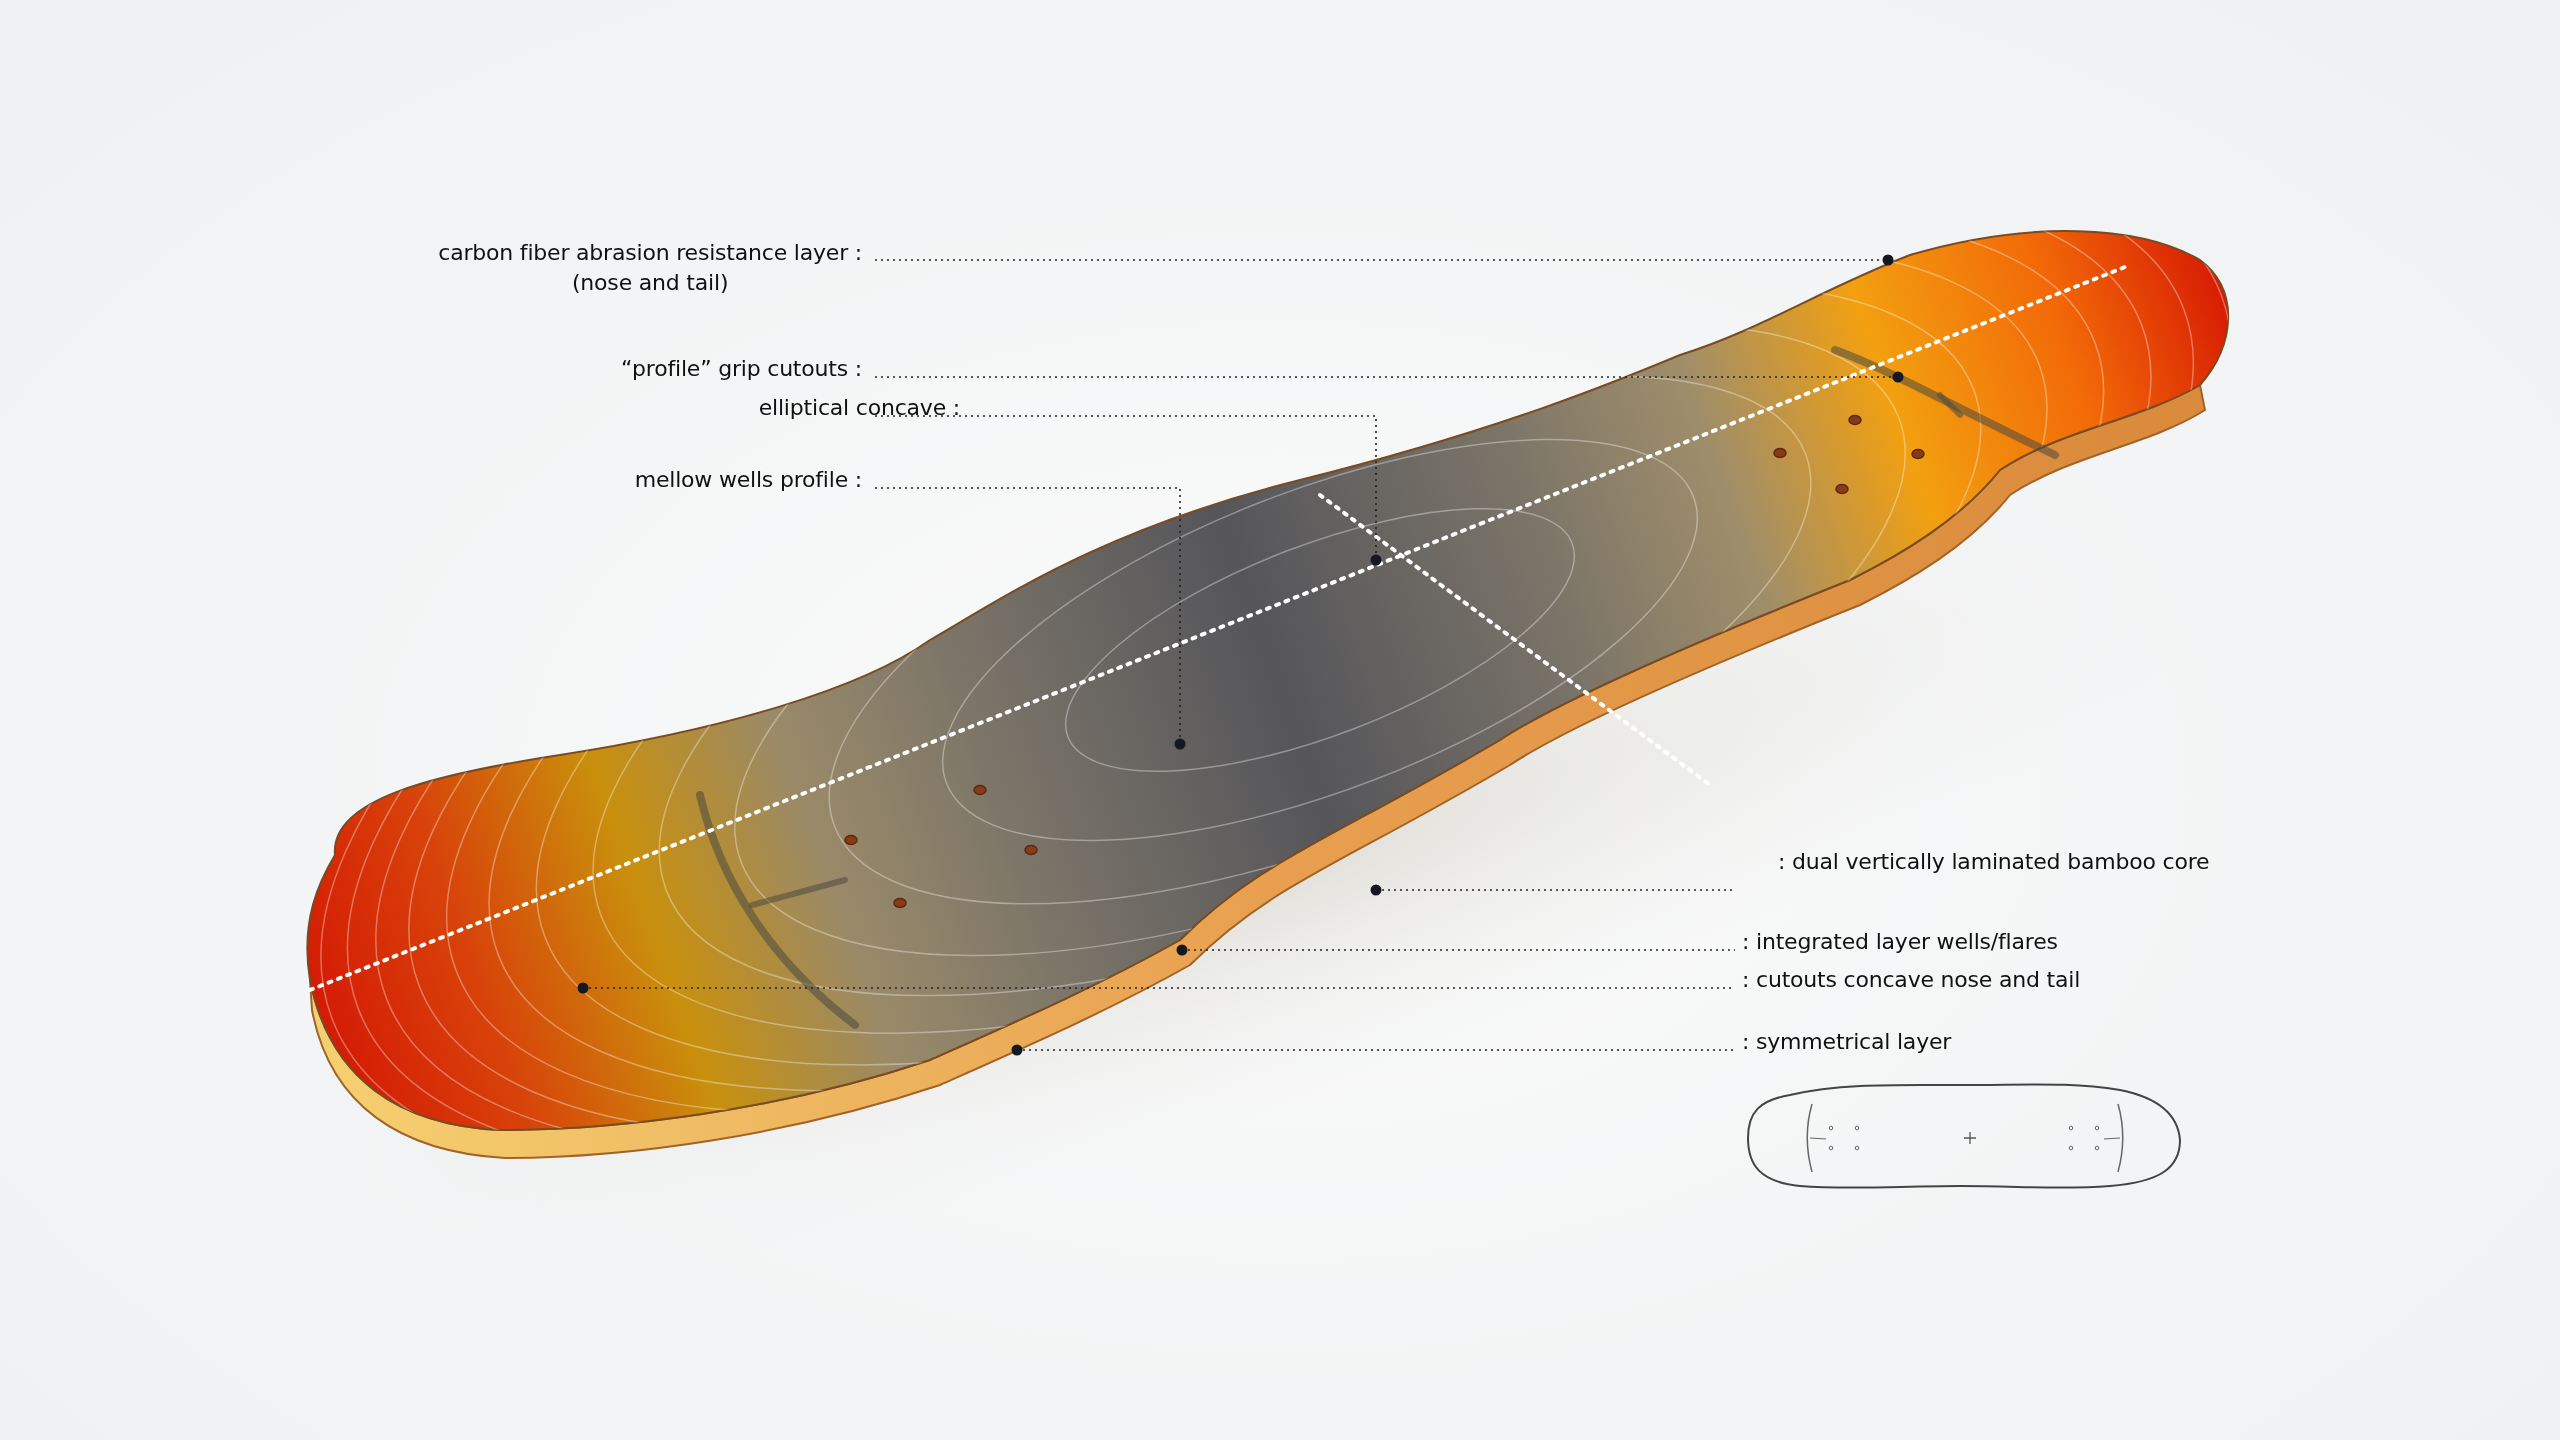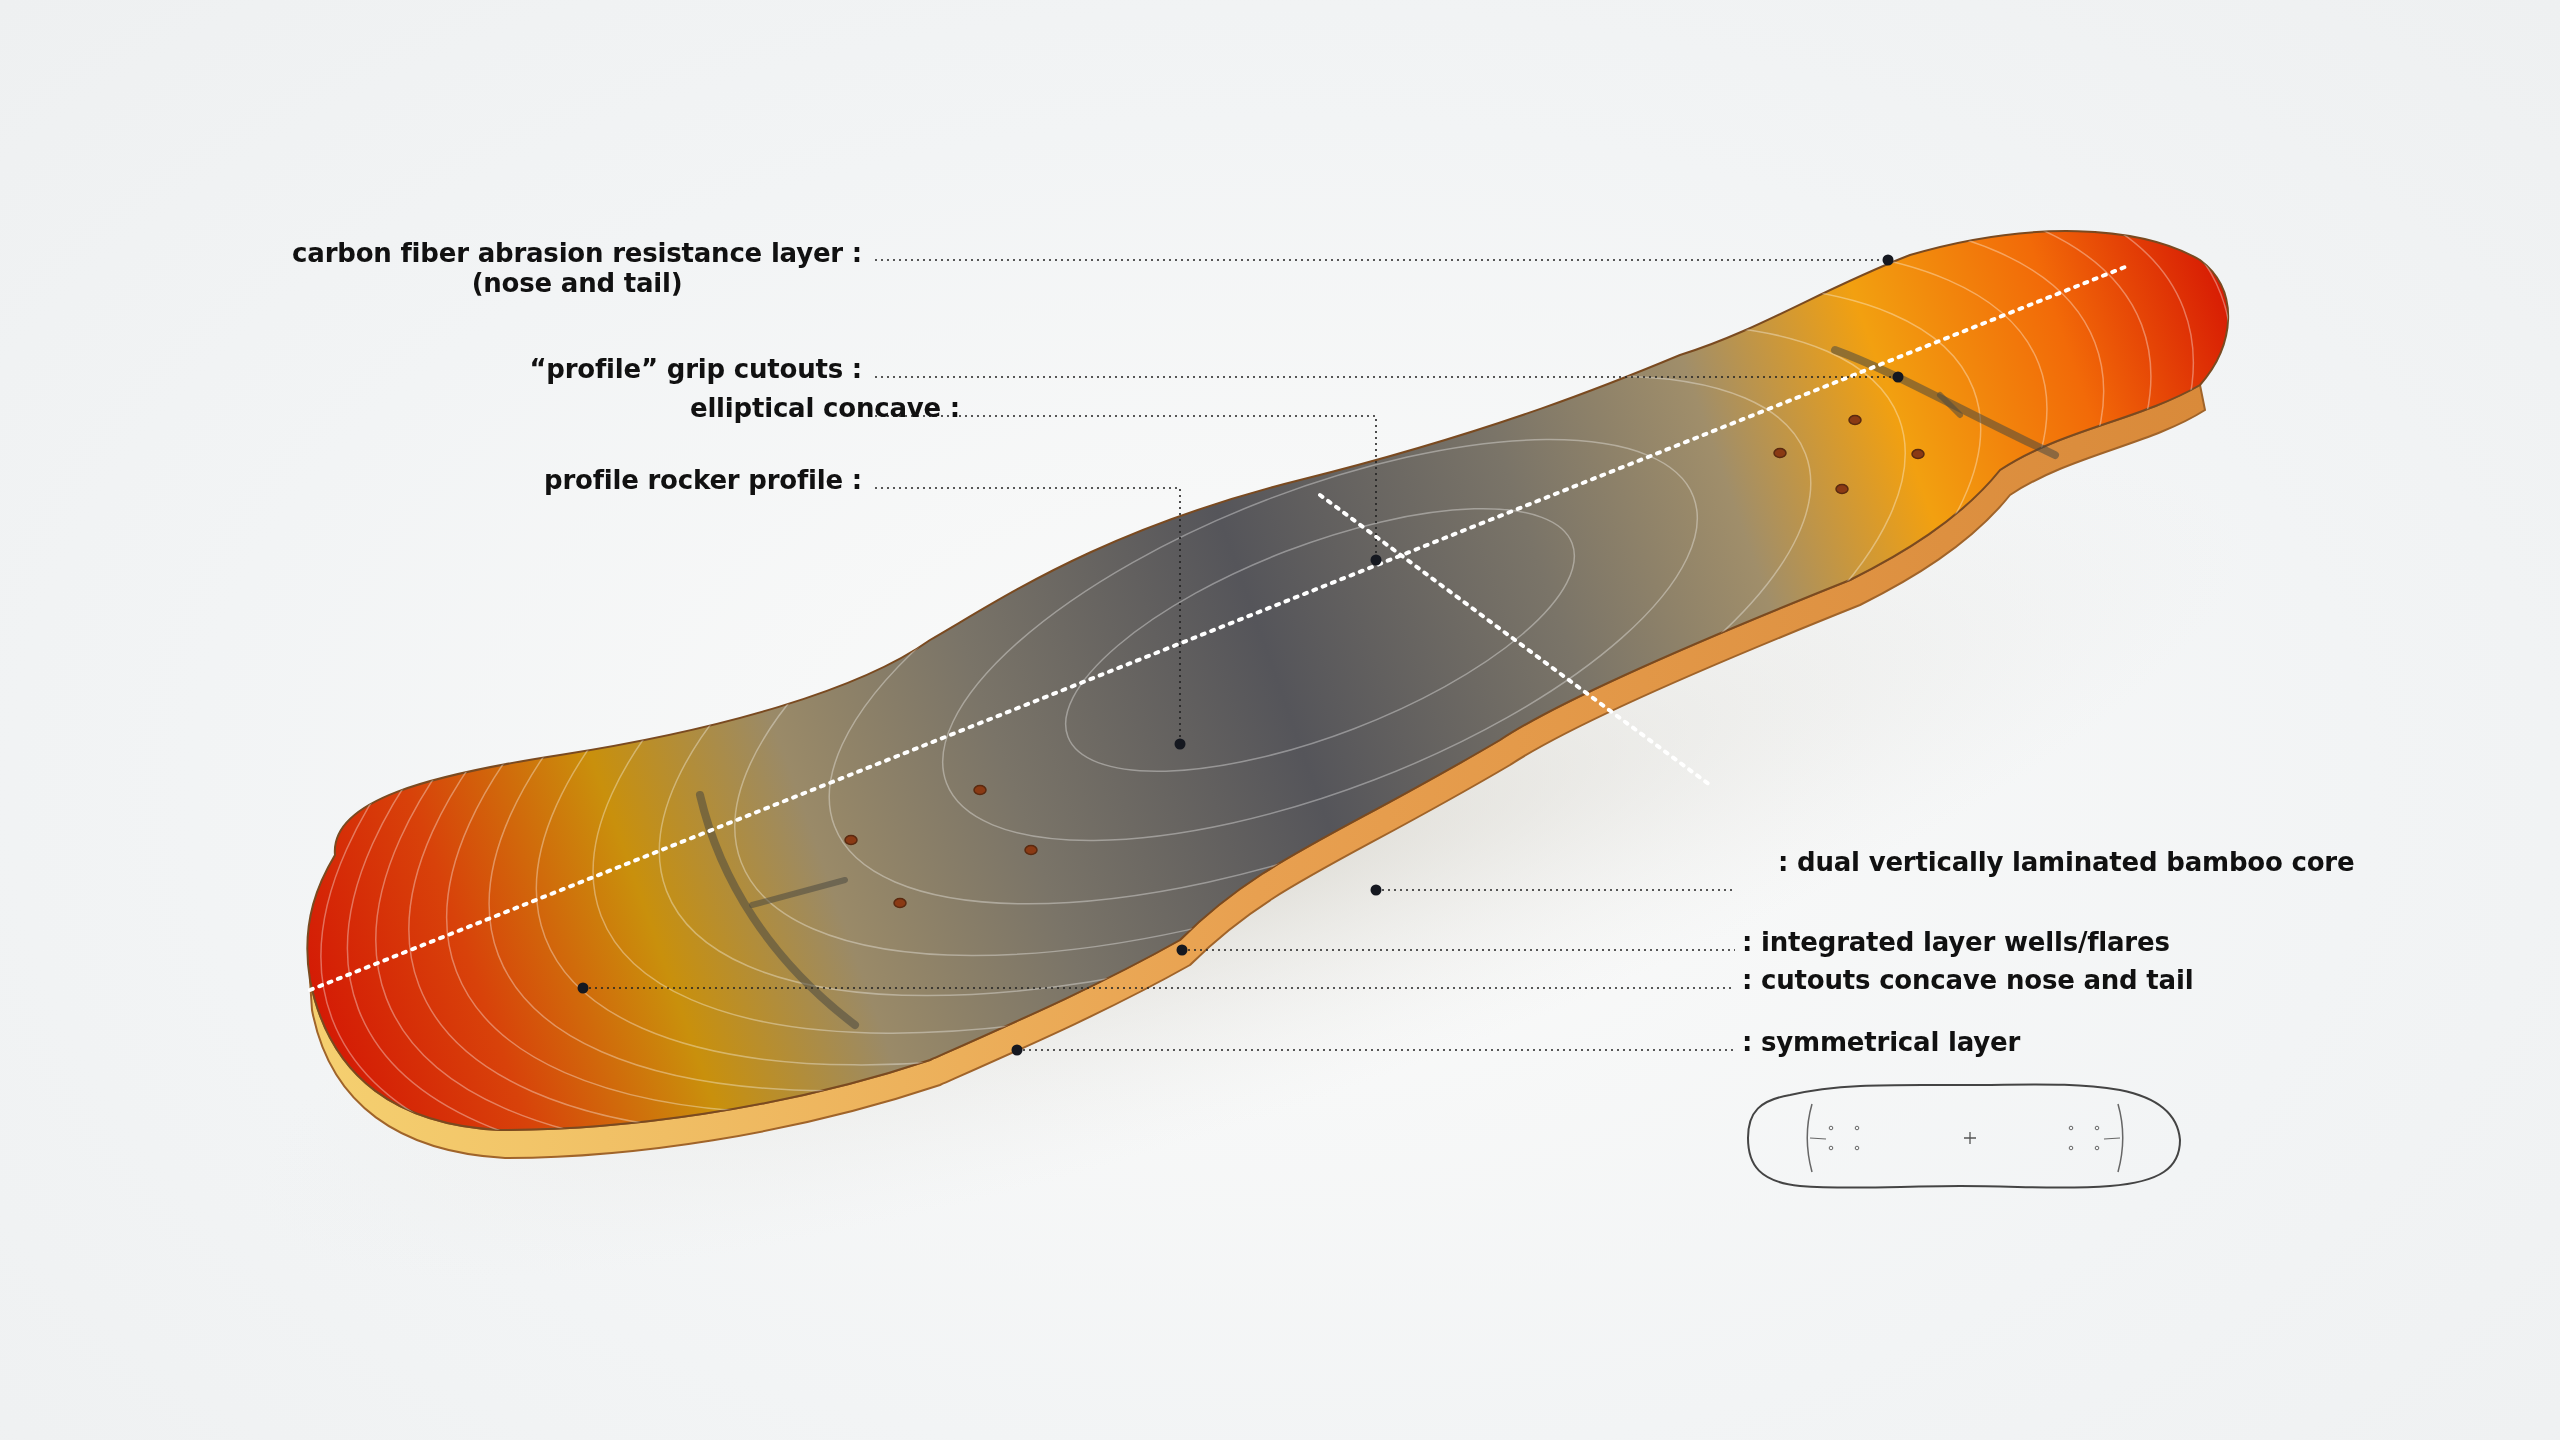--- a/index.html
+++ b/index.html
@@ -3,21 +3,21 @@
 <meta charset="utf-8">
 <style>
   html, body { margin:0; padding:0; }
   body {
     width:2560px; height:1440px; overflow:hidden; position:relative;
     background: radial-gradient(ellipse at 50% 55%, #fbfbfa 0%, #f2f4f5 60%, #eef0f1 100%);
     font-family: "DejaVu Sans", "Liberation Sans", sans-serif;
   }
   #stage { position:absolute; left:0; top:0; width:2560px; height:1440px; }
   .label {
-    position:absolute; font-weight:bold; font-size:26px; color:#111;
+    position:absolute; font-weight:normal; font-size:22px; color:#111;
     white-space:nowrap; line-height:30px; letter-spacing:-0.2px;
   }
   .label.left { text-align:right; }
   .label .sub { display:block;text-align:center; }
 </style>
 </head>
 <body>
 
 <svg id="stage" viewBox="0 0 2560 1440" xmlns="http://www.w3.org/2000/svg">
   <defs>
@@ -189,18 +189,18 @@
     <path d="M 1964 1138 L 1976 1138 M 1970 1132 L 1970 1144" stroke="#555" stroke-width="1.3"></path>
   </g>
 </svg>
 
 <div class="label left" style="right:1698px; top:238px;">
   <span>carbon fiber abrasion resistance layer :</span>
   <span class="sub">(nose and tail)</span>
 </div>
 <div class="label left" style="right:1698px; top:354px;">“profile” grip cutouts :</div>
 <div class="label left" style="right:1600px; top:393px;">elliptical concave :</div>
-<div class="label left" style="right:1698px; top:465px;">profile rocker profile :</div>
+<div class="label left" style="right:1698px; top:465px;">mellow wells profile :</div>
 
 <div class="label" style="left:1742px; top:847px;margin-left:36px;">: dual vertically laminated bamboo core</div>
 <div class="label" style="left:1742px; top:927px;">: integrated layer wells/flares</div>
 <div class="label" style="left:1742px; top:965px;">: cutouts concave nose and tail</div>
 <div class="label" style="left:1742px; top:1027px;">: symmetrical layer</div>
 
 </body></html>

